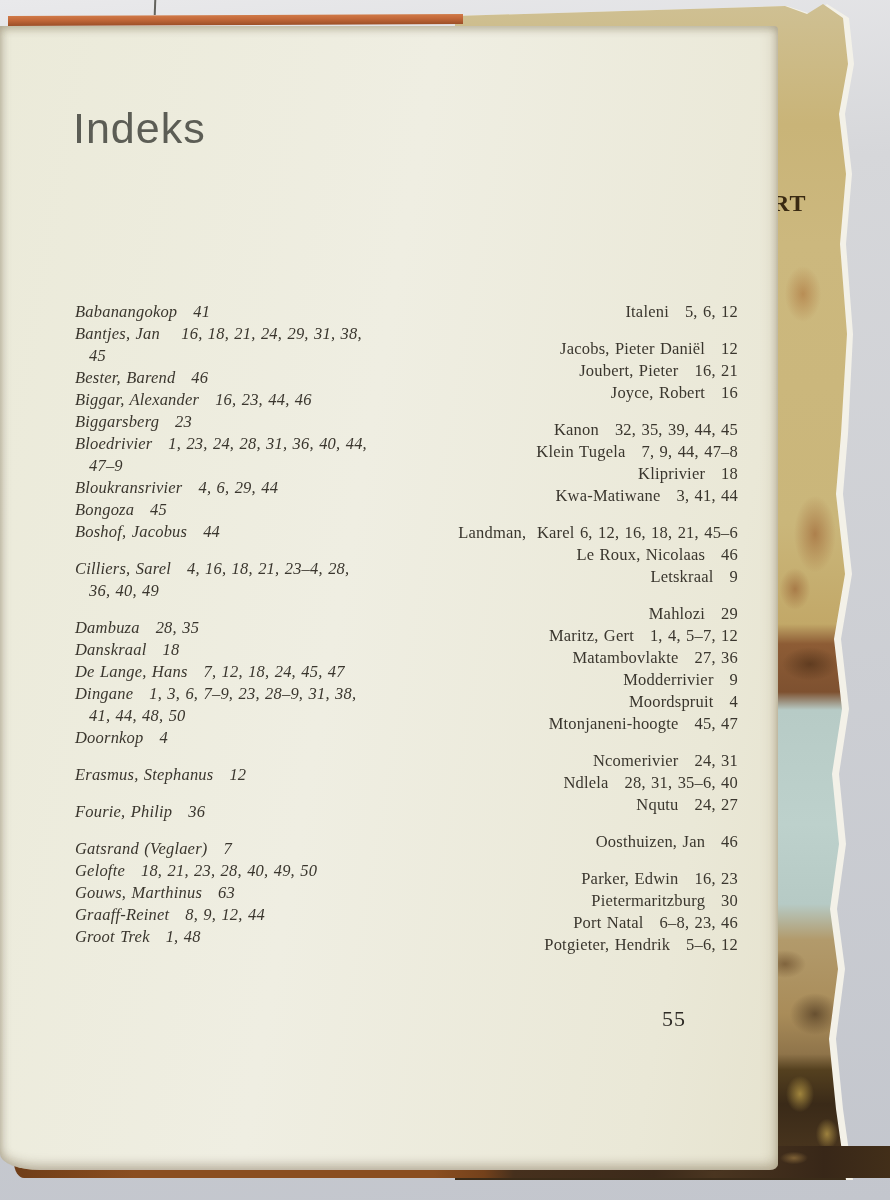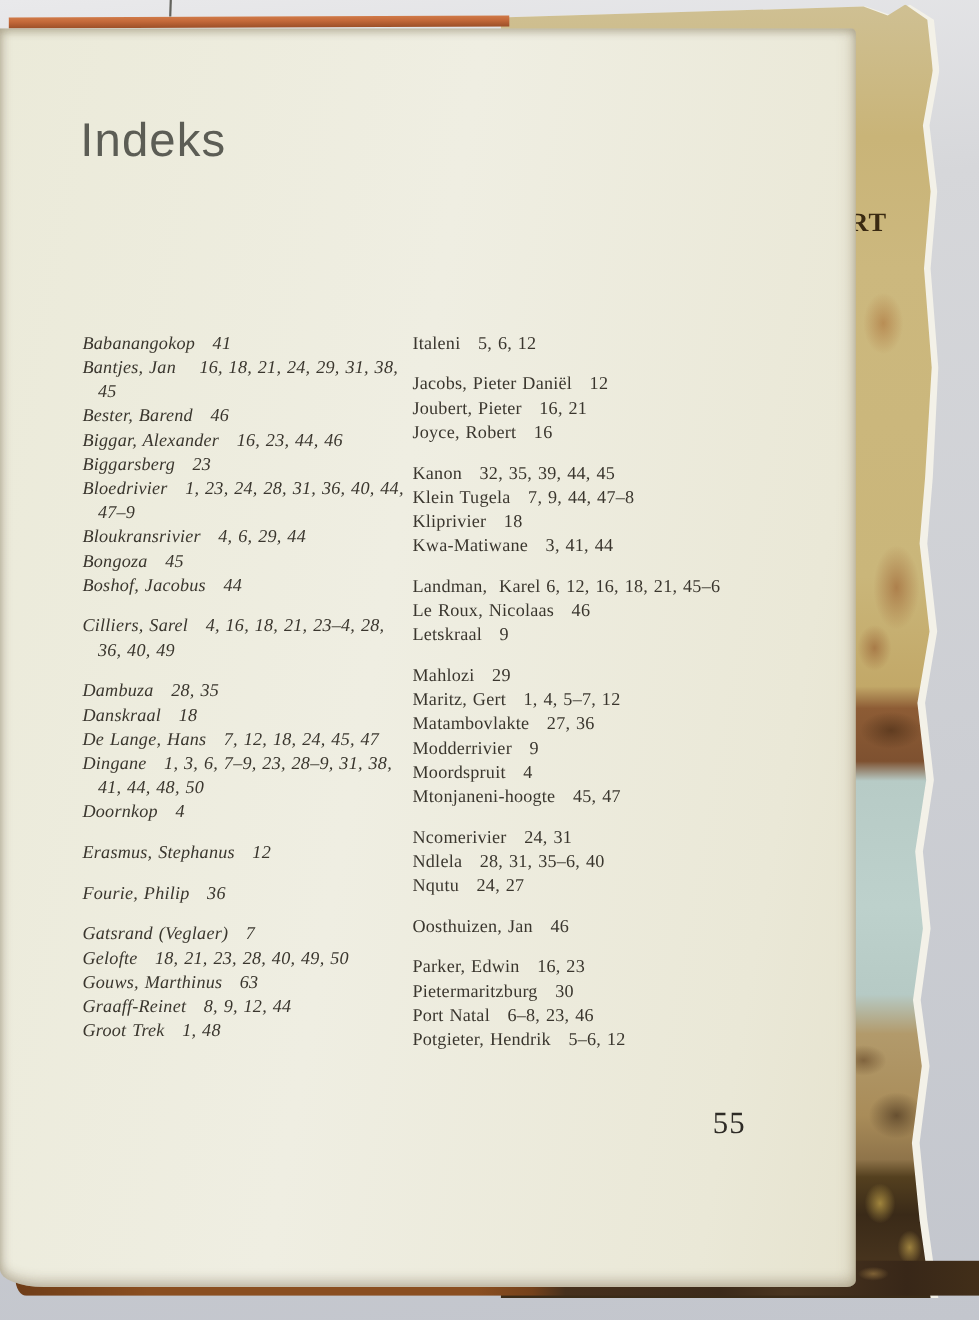--- a/index.html
+++ b/index.html
@@ -52,25 +52,25 @@
       background:linear-gradient(100deg,#ebead9 0%,var(--page) 45%,#eae8d7 85%,#e6e3cf 100%);
       border-bottom-left-radius:40px 16px;border-bottom-right-radius:8px 6px;border-top-right-radius:4px;
       box-shadow:inset 0 4px 7px rgba(110,100,70,.28), inset -7px 0 12px rgba(120,100,60,.13),
                  inset 0 -7px 10px rgba(90,70,40,.22), inset 5px 0 8px rgba(100,90,60,.08);}
   #page h1{position:absolute;left:73px;top:78px;margin:0;
       font-family:"Liberation Sans","DejaVu Sans",sans-serif;font-weight:400;
       font-size:43px;letter-spacing:1px;color:var(--title);}
   .col{position:absolute;top:275px;font-size:16.5px;line-height:22px;color:var(--text);
       letter-spacing:0.2px;word-spacing:1px;}
   #col-left{left:75px;width:305px;font-style:italic;}
-  #col-right{left:375px;width:330px;}
+  #col-right{left:408px;width:330px;text-align:right;}
   .group{margin-bottom:15px;}
   .line{white-space:pre;}
   .line.cont{padding-left:14px;}
-  #pagenum{position:absolute;left:648px;top:980px;font-size:28px;color:#2e2b26;letter-spacing:1px;}
+  #pagenum{position:absolute;left:662px;top:980px;font-size:22px;color:#2e2b26;letter-spacing:1px;}
 </style>
 </head>
 <body>
 
 <div id="photo">
   <div id="bg"></div>
   <div id="torn"></div>
   <div id="jacket">
     <span class="rt">RT</span>
   </div>

